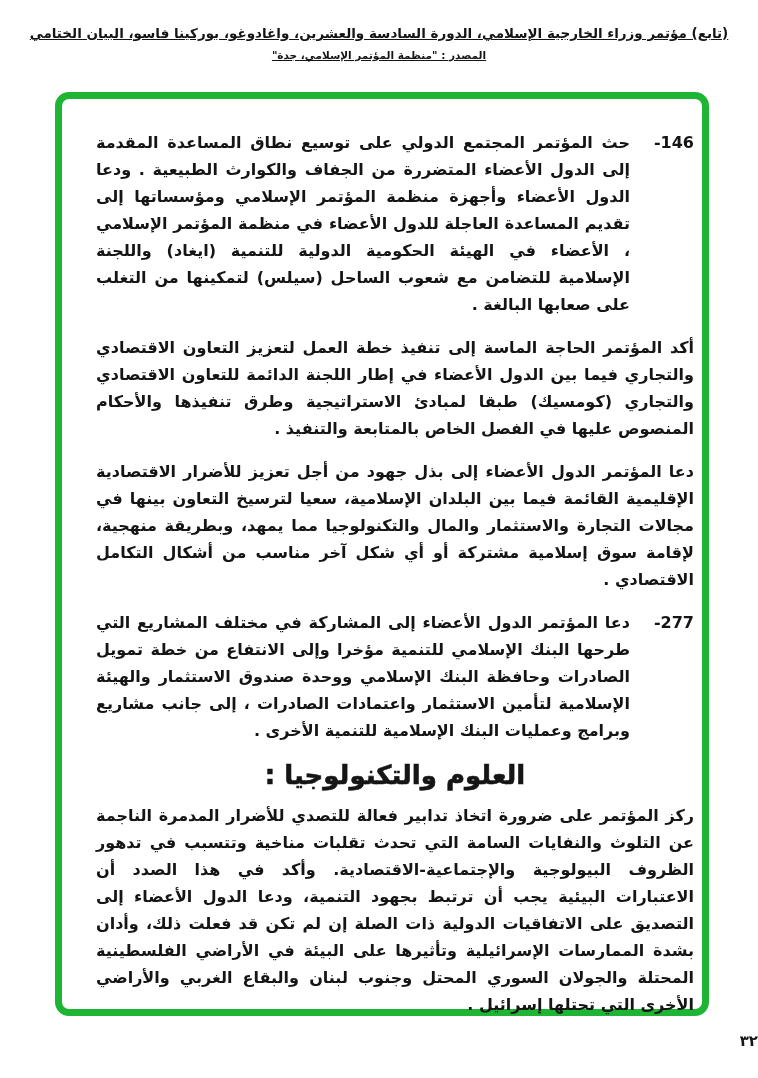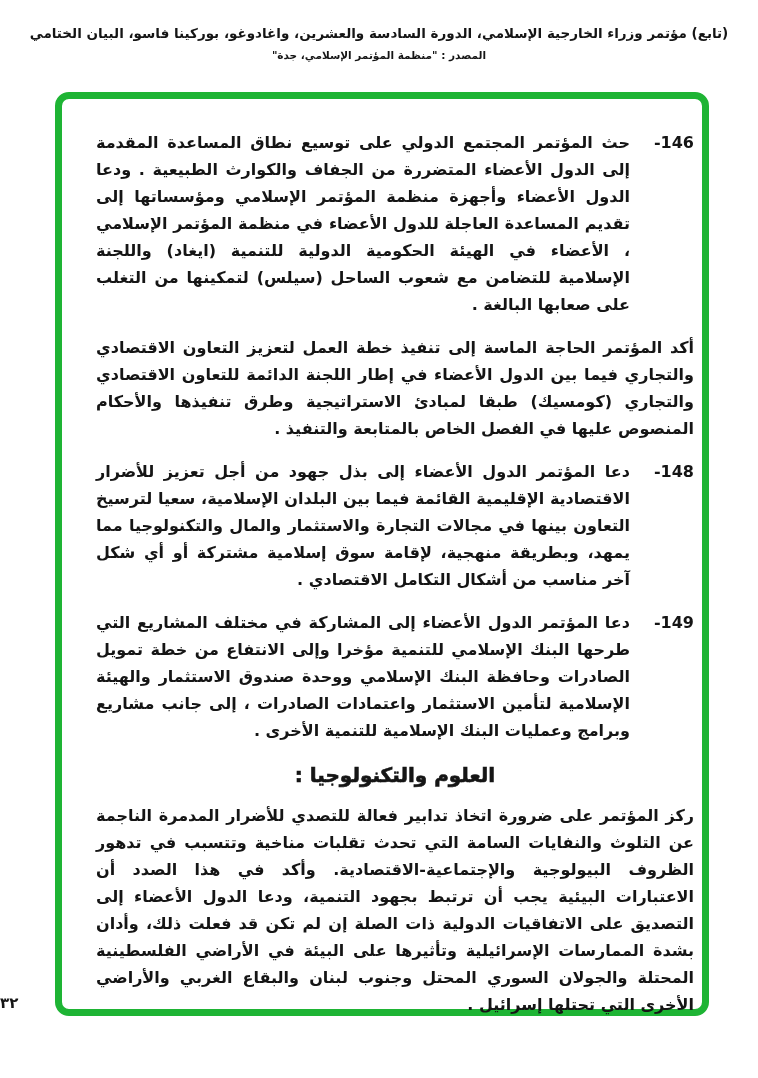--- a/index.html
+++ b/index.html
@@ -7,20 +7,21 @@
     width: 758px; height: 1078px;
     background: #ffffff;
     font-family: "DejaVu Sans", sans-serif;
     color: #151515;
     overflow: hidden;
   }
   .page {
     position: relative;
     width: 758px; height: 769px;
     direction: rtl;
+    text-decoration: underline;
   }
   .doc-header {
     padding-top: 24px;
     text-align: center;
     font-weight: bold;
   }
   .doc-header .line1 {
     font-size: 13.5px;
     line-height: 18px;
   }
@@ -47,32 +48,32 @@
   .para-num {
     flex: 0 0 52px;
     white-space: nowrap;
   }
   .para-body {
     flex: 1;
     text-align: justify;
   }
   .section-heading {
     text-align: center;
-    font-size: 20px;
+    font-size: 26px;
     font-weight: bold;
     line-height: 30px;
     margin: 6px 0 12px 0;
     letter-spacing: 0.5px;
     -webkit-text-stroke: 0.6px #151515;
   }
   .page-number {
     position: absolute;
     left: 0; right: 0;
-    top: 994px;
-    text-align: left;
+    top: 1032px;
+    text-align: right;
     font-size: 15px;
     font-weight: bold;
   }
 </style>
 </head>
 <body>
 
 <div class="page">
 
   <header class="doc-header">
@@ -85,26 +86,25 @@
     <div class="para">
       <span class="para-num">146-</span>
       <span class="para-body">حث المؤتمر المجتمع الدولي على توسيع نطاق المساعدة المقدمة إلى الدول الأعضاء المتضررة من الجفاف والكوارث الطبيعية . ودعا الدول الأعضاء وأجهزة منظمة المؤتمر الإسلامي ومؤسساتها إلى تقديم المساعدة العاجلة للدول الأعضاء في منظمة المؤتمر الإسلامي ، الأعضاء في الهيئة الحكومية الدولية للتنمية (ايغاد) واللجنة الإسلامية للتضامن مع شعوب الساحل (سيلس) لتمكينها من التغلب على صعابها البالغة .</span>
     </div>
 
     <div class="para">
       <span class="para-body">أكد المؤتمر الحاجة الماسة إلى تنفيذ خطة العمل لتعزيز التعاون الاقتصادي والتجاري فيما بين الدول الأعضاء في إطار اللجنة الدائمة للتعاون الاقتصادي والتجاري (كومسيك) طبقا لمبادئ الاستراتيجية وطرق تنفيذها والأحكام المنصوص عليها في الفصل الخاص بالمتابعة والتنفيذ .</span>
     </div>
 
     <div class="para">
-      <span class="para-num">148-</span>
       <span class="para-body">دعا المؤتمر الدول الأعضاء إلى بذل جهود من أجل تعزيز للأضرار الاقتصادية الإقليمية القائمة فيما بين البلدان الإسلامية، سعيا لترسيخ التعاون بينها في مجالات التجارة والاستثمار والمال والتكنولوجيا مما يمهد، وبطريقة منهجية، لإقامة سوق إسلامية مشتركة أو أي شكل آخر مناسب من أشكال التكامل الاقتصادي .</span>
     </div>
 
     <div class="para">
-      <span class="para-num">149-</span>
+      <span class="para-num">277-</span>
       <span class="para-body">دعا المؤتمر الدول الأعضاء إلى المشاركة في مختلف المشاريع التي طرحها البنك الإسلامي للتنمية مؤخرا وإلى الانتفاع من خطة تمويل الصادرات وحافظة البنك الإسلامي ووحدة صندوق الاستثمار والهيئة الإسلامية لتأمين الاستثمار واعتمادات الصادرات ، إلى جانب مشاريع وبرامج وعمليات البنك الإسلامية للتنمية الأخرى .</span>
     </div>
 
     <h2 class="section-heading">العلوم والتكنولوجيا :</h2>
 
     <div class="para">
       <span class="para-body">ركز المؤتمر على ضرورة اتخاذ تدابير فعالة للتصدي للأضرار المدمرة الناجمة عن التلوث والنفايات السامة التي تحدث تقلبات مناخية وتتسبب في تدهور الظروف البيولوجية والإجتماعية-الاقتصادية. وأكد في هذا الصدد أن الاعتبارات البيئية يجب أن ترتبط بجهود التنمية، ودعا الدول الأعضاء إلى التصديق على الاتفاقيات الدولية ذات الصلة إن لم تكن قد فعلت ذلك، وأدان بشدة الممارسات الإسرائيلية وتأثيرها على البيئة في الأراضي الفلسطينية المحتلة والجولان السوري المحتل وجنوب لبنان والبقاع الغربي والأراضي الأخرى التي تحتلها إسرائيل .</span>
     </div>
 
   </div>

